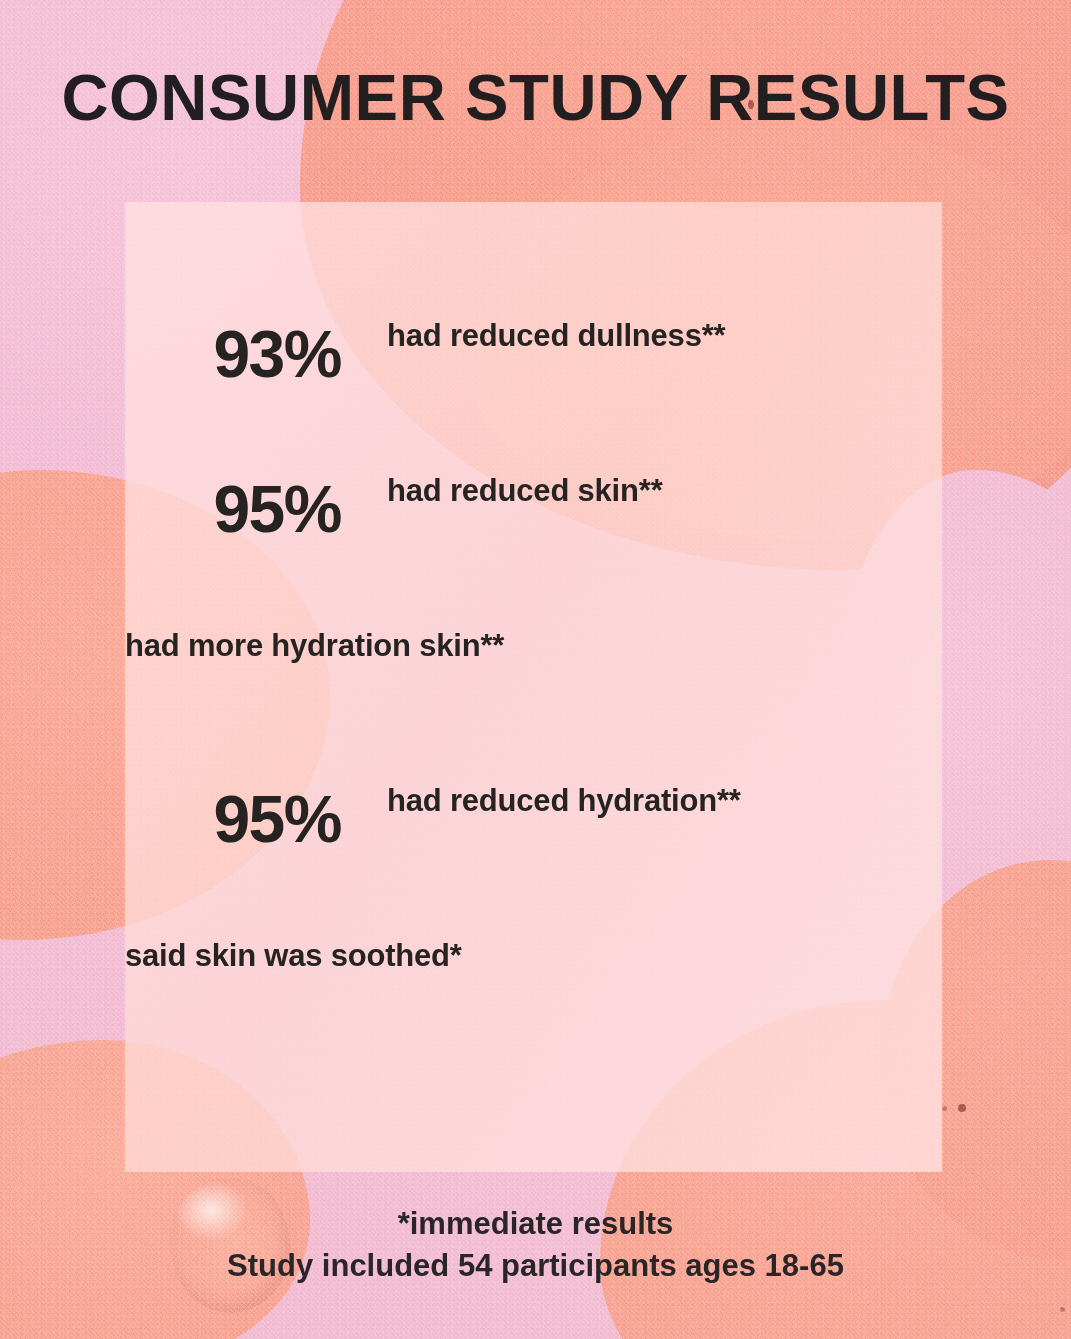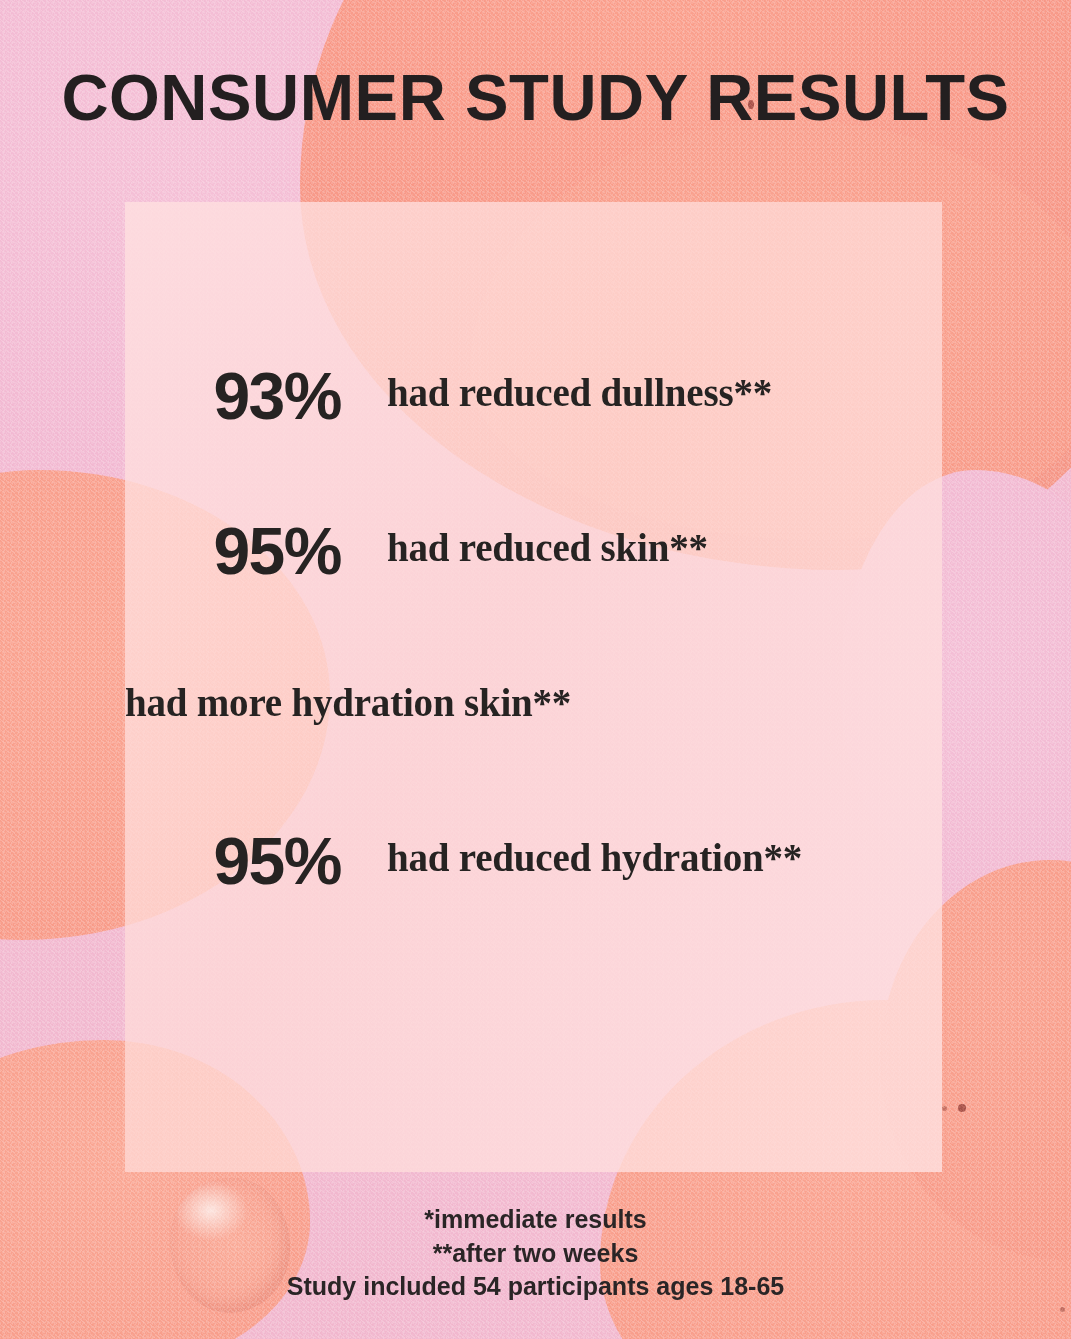--- a/index.html
+++ b/index.html
@@ -183,56 +183,56 @@
 
   
   .stats {
     position: absolute;
     left: 125px;
     top: 315px;
     width: 817px;
   }
   .stat-row {
     display: flex;
-    align-items: center;
+    align-items: flex-start;
     height: 155px;
   }
   .stat-pct {
     width: 262px;
     padding-right: 46px;
     box-sizing: border-box;
     text-align: right;
     font-family: "Liberation Sans", sans-serif;
     font-weight: 700;
     font-size: 66px;
     line-height: 1.0;
     letter-spacing: -1.5px;
     color: #262322;
     padding-top: 6px;
   }
   .stat-label {
     flex: 1;
-    font-family: Liberation Serif, serif;
+    font-family: Liberation Sans, sans-serif;
     font-weight: 600;
-    font-size: 39px;
+    font-size: 31px;
     line-height: 1.38;
     color: #262322;
     letter-spacing: -0.2px;
   }
 
   
   .footnotes {
     position: absolute;
     left: 0;
     top: 1203px;
     width: 1071px;
     text-align: center;
     font-family: "Liberation Sans", sans-serif;
     font-weight: 700;
-    font-size: 25px;
+    font-size: 31px;
     line-height: 1.34;
     color: #2A2526;
   }
   .footnotes div { white-space: nowrap; }
 </style>
 </head>
 <body>
 
 <div id="poster">
 
@@ -272,23 +272,23 @@
     <div class="stat-row">
       <div class="stat-label">had more hydration skin**</div>
     </div>
 
     <div class="stat-row">
       <div class="stat-pct">95%</div>
       <div class="stat-label">had reduced hydration**</div>
     </div>
 
     <div class="stat-row">
+      <div class="stat-label">said skin was soothed*</div>
     </div>
 
   </div>
 
   <div class="footnotes">
     <div>*immediate results</div>
-    <div>**after two weeks</div>
     <div>Study included 54 participants ages 18-65</div>
   </div>
 
 </div>
 
 </body></html>

